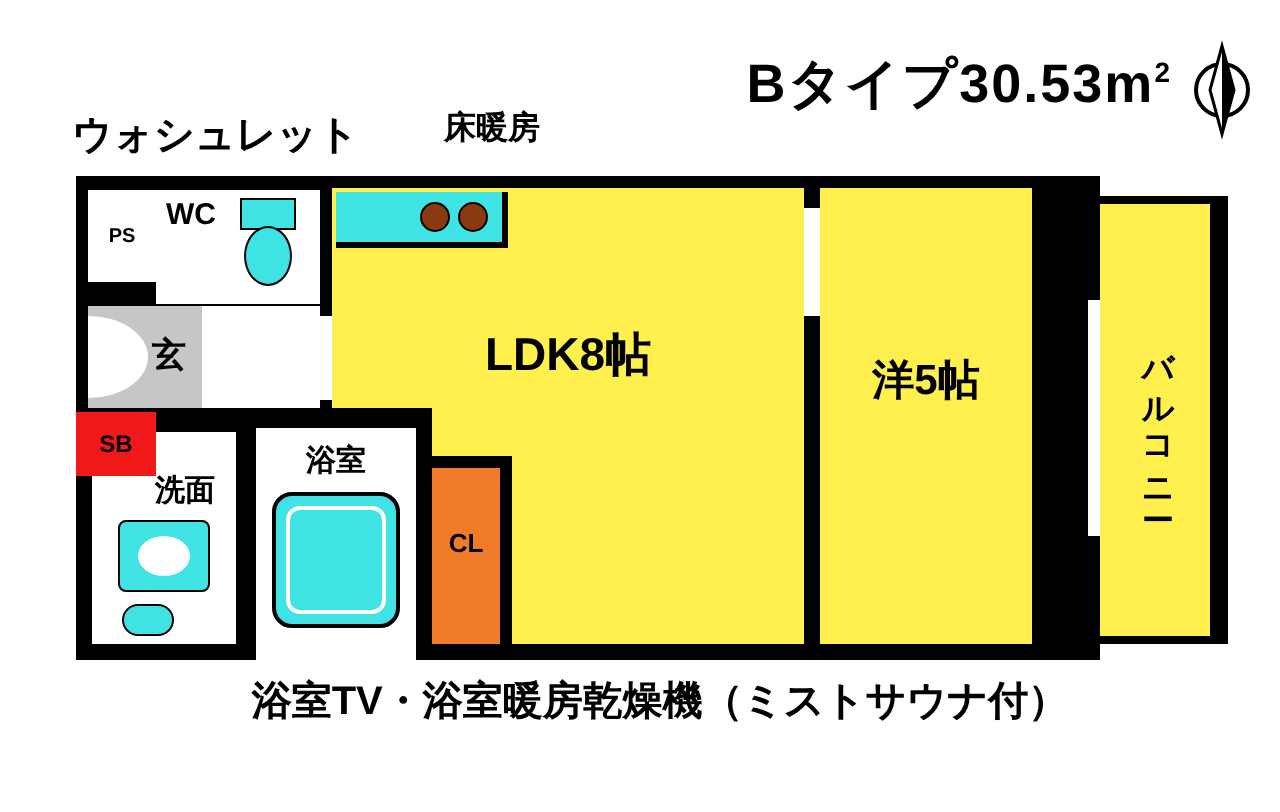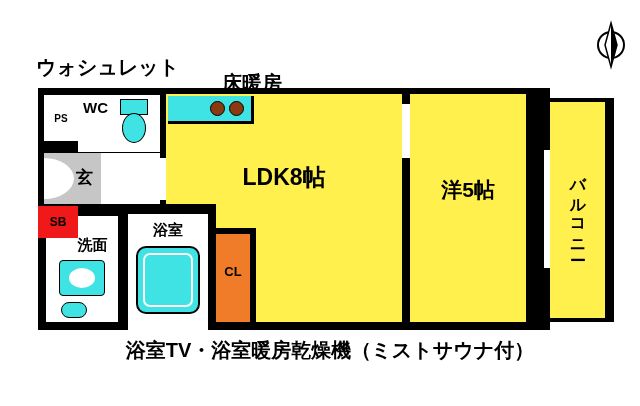--- a/index.html
+++ b/index.html
@@ -7,29 +7,29 @@
   .page { position:relative; width:640px; height:406px; background:#fff; overflow:hidden;
           font-family:"Liberation Sans","DejaVu Sans",sans-serif; color:#000; }
 
   
   .t-washlet,.t-floorheat,.t-title,.plan-body,.room-ldk,.room-western,
   .opening-a,.opening-b,.opening-c,.hall,.room-ps,.room-wc,.room-entrance,
   .sb-box,.block-wet,.room-washroom,.room-bathroom,.cl-wrap,.room-cl,
   .kitchen,.balcony,.footer { position:absolute; }
 
   .t-washlet  { left:36px; top:54px; font-size:20px; font-weight:bold; }
-  .t-floorheat{ left:222px; top:70px; font-size:20px; font-weight:bold; }
+  .t-floorheat{ left:222px; top:54px; font-size:16px; font-weight:bold; }
   .t-title    { top:24px; right:54px; font-size:27px; font-weight:bold; letter-spacing:1px; }
   .t-title sup{ font-size:14px; }
   .compass    { position:absolute; right:12px; top:20px; width:34px; height:50px; }
 
   .plan-body  { left:38px; top:88px; width:512px; height:242px; background:var(--wall-black,#000); }
 
   .room-ldk     { left:166px; top:94px; width:236px; height:228px; background:var(--room-yellow,#FFF04D); }
-  .room-western { left:410px; top:94px; width:116px; height:228px; background:var(--room-yellow,#FFF04D); }
+  .room-western { left:410px; top:94px; width:106px; height:228px; background:var(--room-yellow,#FFF04D); }
   .room-label   { position:absolute; left:0; right:0; text-align:center; font-weight:bold; }
   .ldk-label    { top:68px; font-size:23px; }
   .western-label{ top:82px; font-size:21px; }
 
   .opening-a { left:402px; top:104px; width:8px; height:54px;  background:#fff; }
   .opening-b { left:544px; top:150px; width:6px; height:118px; background:#fff; }
   .opening-c { left:160px; top:158px; width:6px; height:42px;  background:#fff; }
   .hall      { left:101px; top:153px; width:59px; height:51px; background:#fff; }
 
   .room-ps { left:44px; top:95px; width:34px; height:46px; background:#fff;
@@ -86,20 +86,21 @@
   .footer { left:0; top:337px; width:640px; text-align:center; font-size:20px; font-weight:bold;padding-left:20px; }
 </style>
 </head>
 <body>
 
 <div class="page">
 
   <div class="t-washlet">ウォシュレット</div>
   <div class="t-floorheat">床暖房</div>
 
+  <div class="t-title"><span>Bタイプ30.53m</span><sup>2</sup></div>
 
   <svg class="compass" viewBox="0 0 34 50">
     <circle cx="17" cy="25" r="13" fill="none" stroke="#000" stroke-width="2"></circle>
     <polygon points="17,3 23,25 17,47 11,25" fill="#fff" stroke="#000" stroke-width="1.5"></polygon>
     <polygon points="17,3 23,25 17,47" fill="#000"></polygon>
   </svg>
 
   <div class="plan-body"></div>
 
   <div class="room-ldk">

